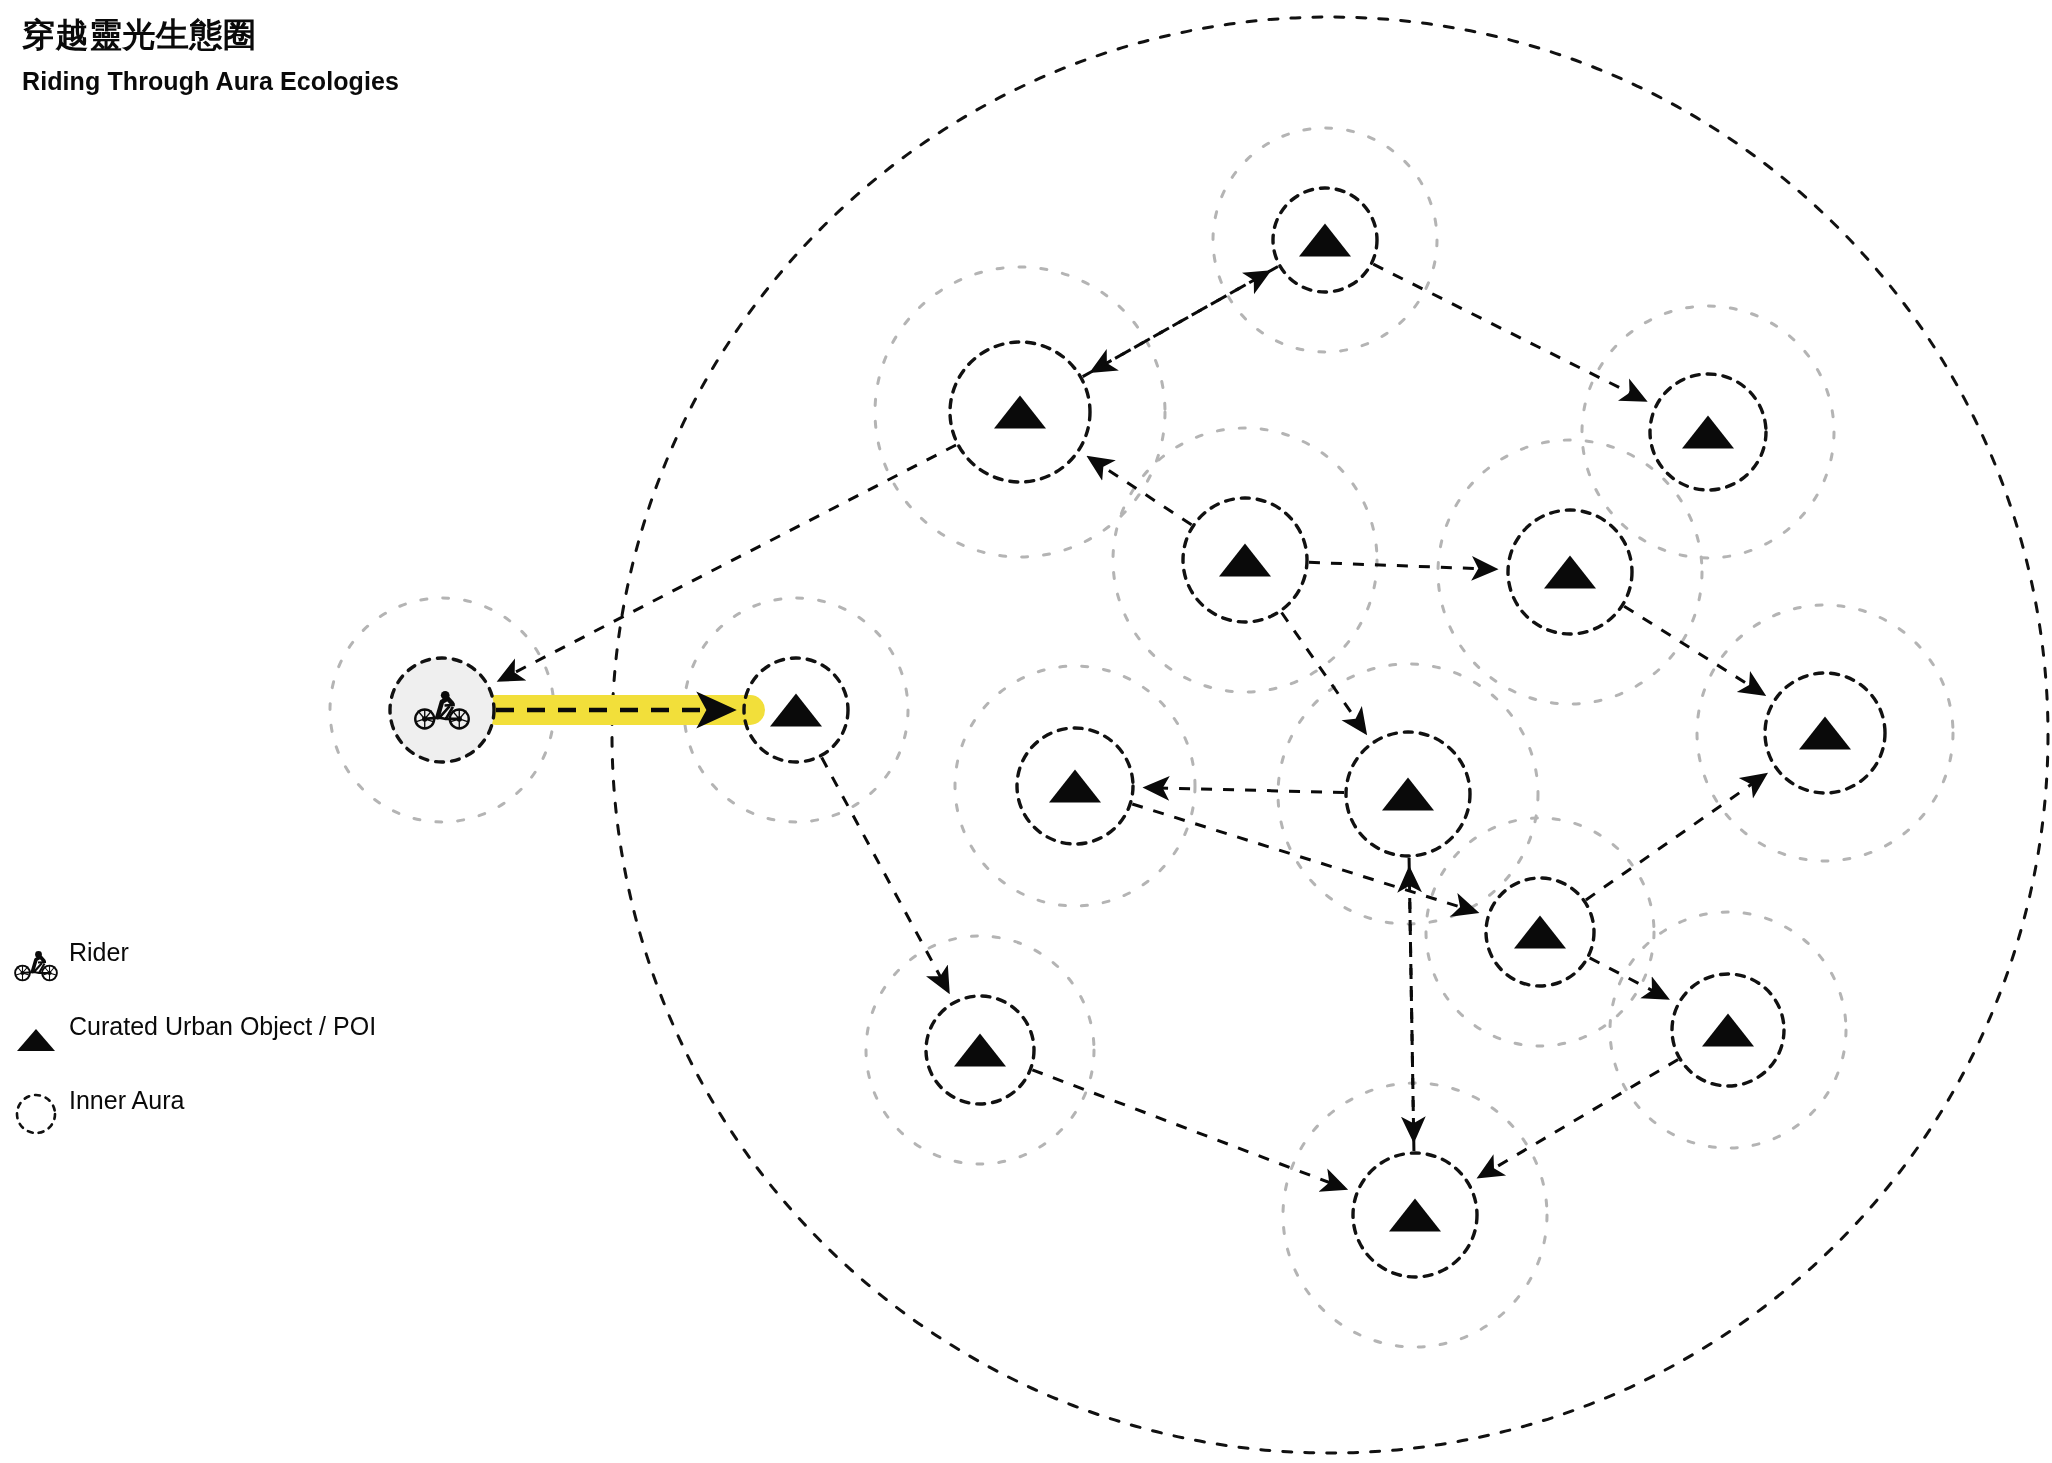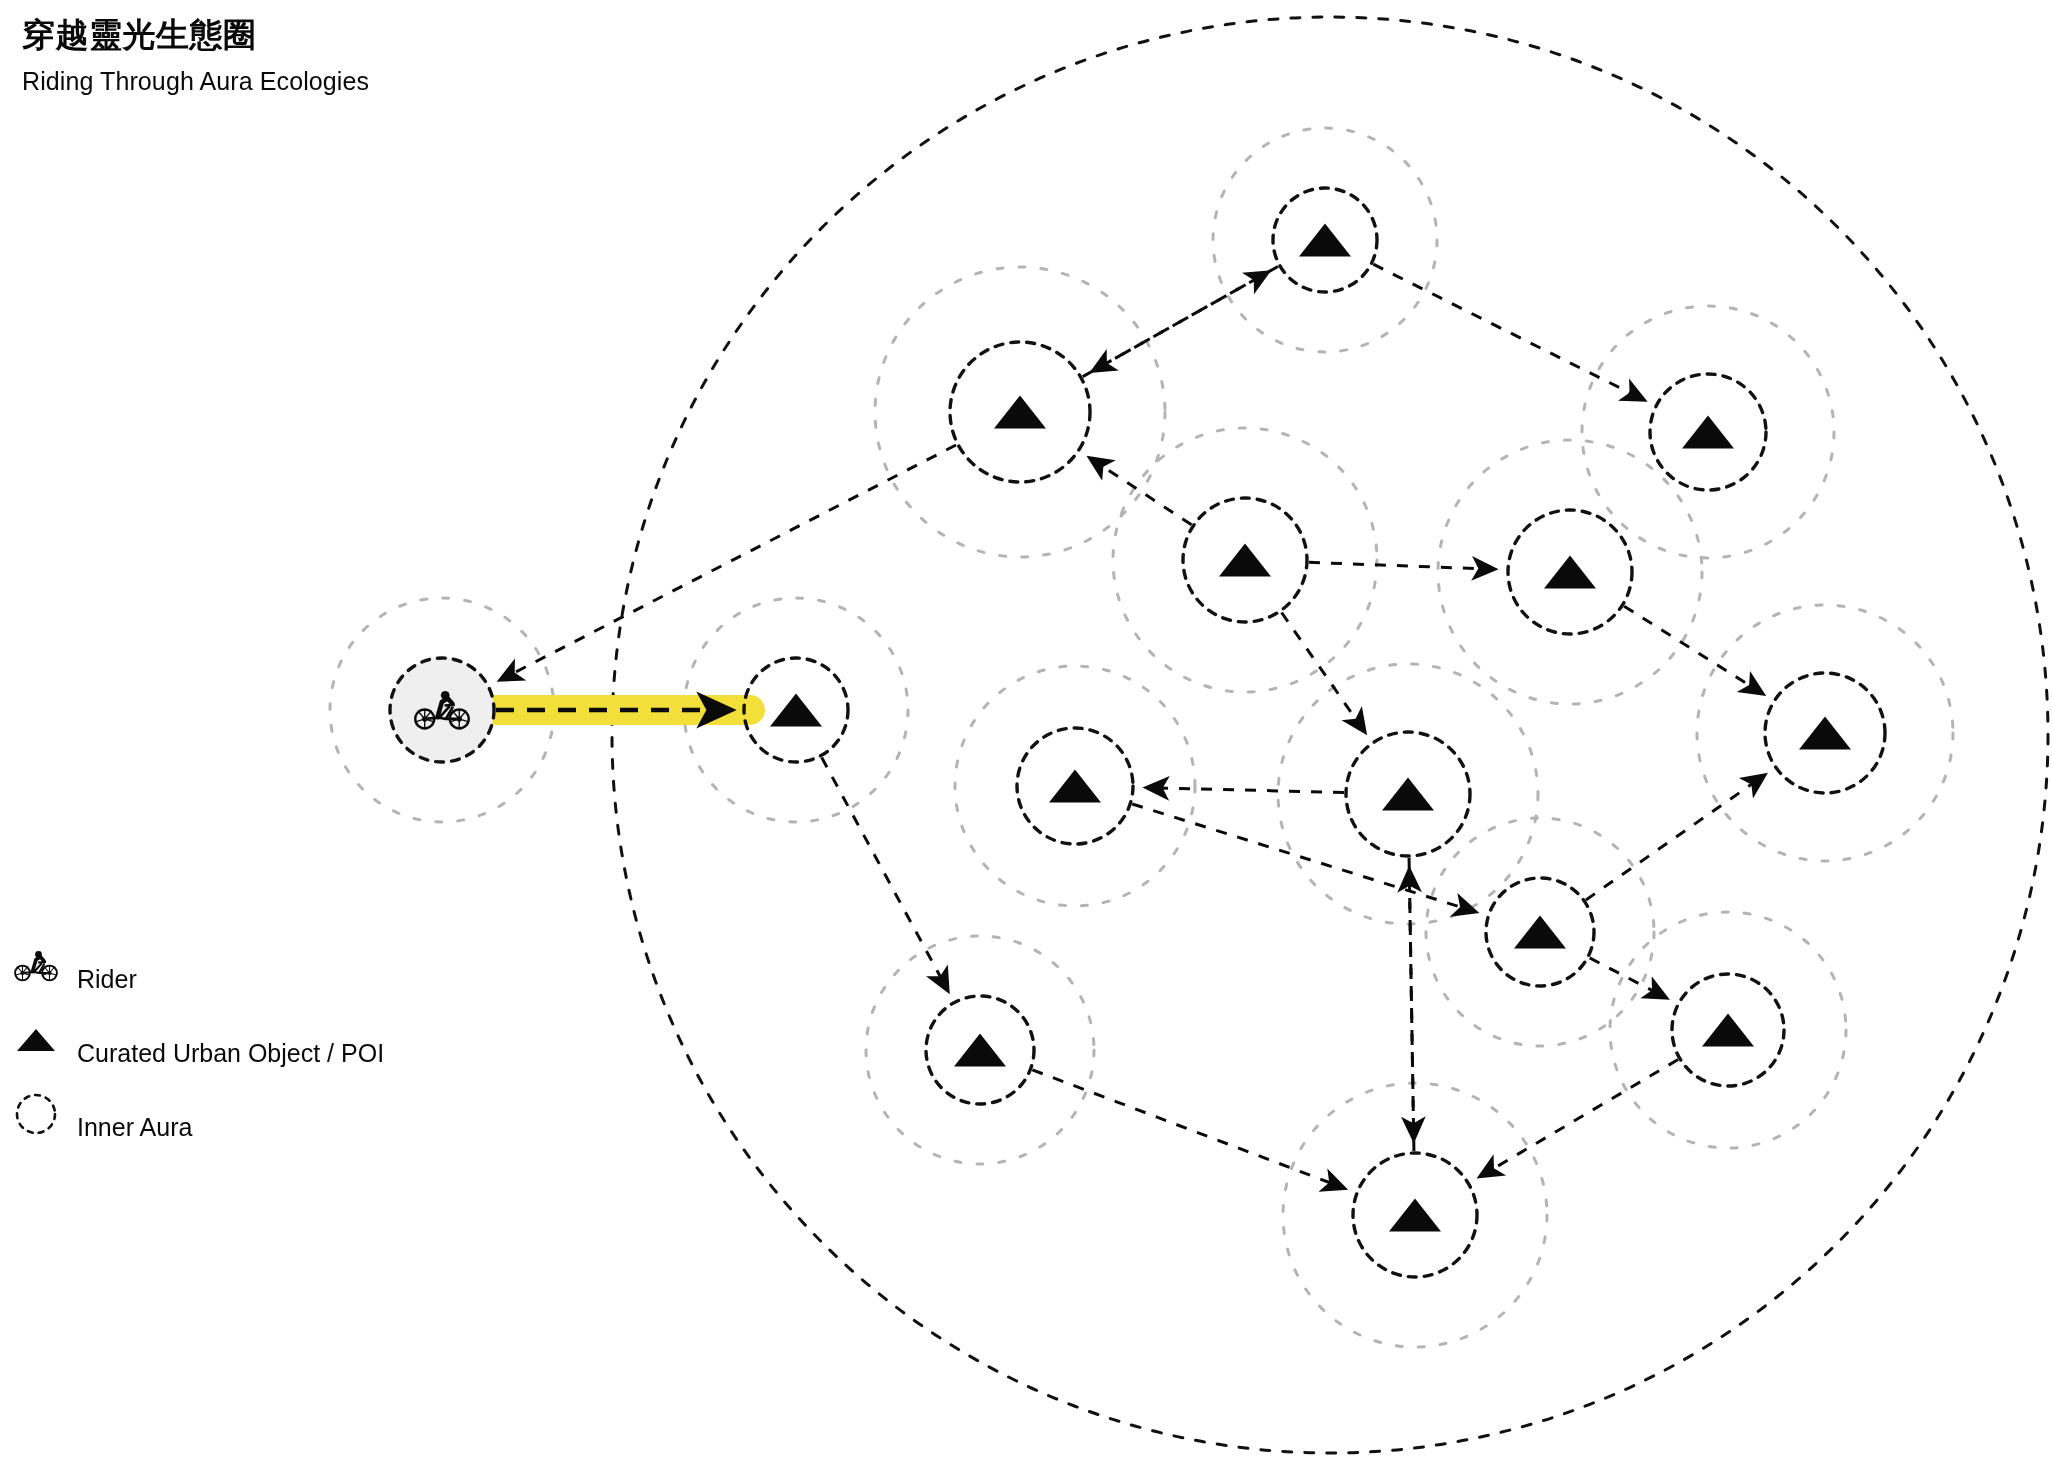--- a/index.html
+++ b/index.html
@@ -41,40 +41,39 @@
     font-size: 33px;
     font-weight: 700;
     letter-spacing: 0.5px;
     line-height: 1.25;
     margin: 0 0 12px 0;
     color: #0a0a0a;
     white-space: nowrap;
   }
   .header .title-en {
     font-size: 25px;
-    font-weight: 400;
+    font-weight: 700;
     letter-spacing: 0.1px;
     margin: 0;
     color: #0a0a0a;
     white-space: nowrap;
   }
 
   
   .legend {
     position: absolute;
     left: 8px;
     top: 938px;
     z-index: 5;
   }
   .legend-row {
     display: flex;
-    align-items: flex-end;
+    align-items: flex-start;
     height: 56px;
     margin-bottom: 18px;
-    gap: 8px;
   }
   .legend-glyph {
     width: 56px;
     height: 56px;
     display: flex;
     align-items: center;
     justify-content: center;
     flex: 0 0 56px;
   }
   .legend-label {

